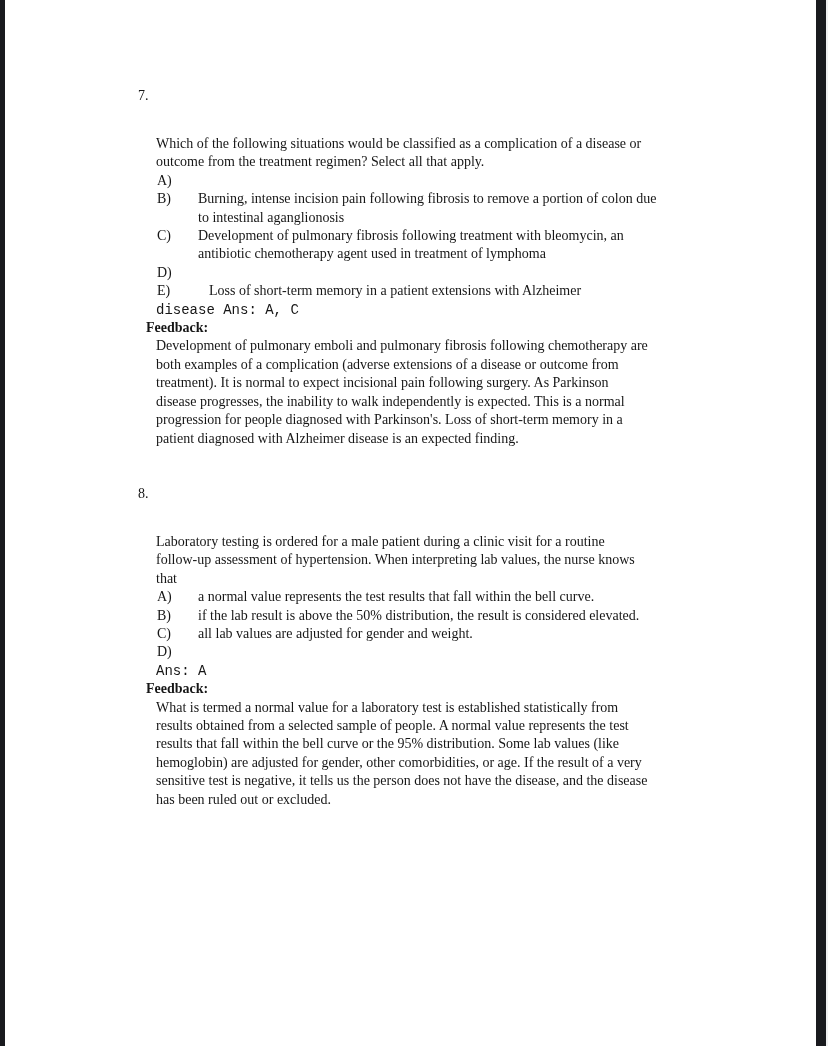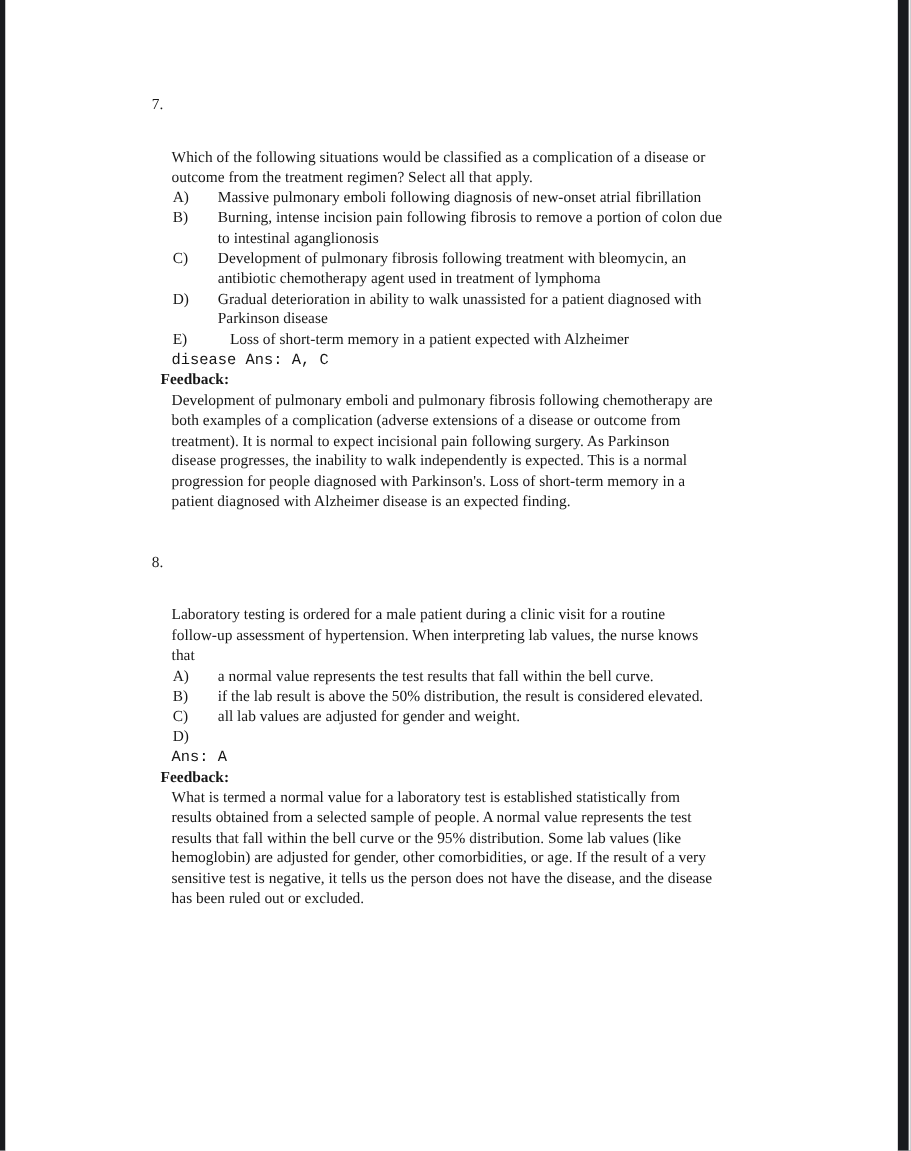--- a/index.html
+++ b/index.html
@@ -105,40 +105,37 @@
 <div class="paper" style="background: rgb(255, 255, 255);">
   <div class="content">
       <section class="question-block">
         <div class="qrow">
           <span class="qnum">7.</span>
           <div class="stem">Which of the following situations would be classified as a complication of a disease or
 outcome from the treatment regimen? Select all that apply.</div>
         </div>
         <div class="opt">
           <span class="opt-letter">A)</span>
-          <div class="opt-text">Massive pulmonary emboli following diagnosis of new-onset atrial fibrillation</div>
         </div>
         <div class="opt">
           <span class="opt-letter">B)</span>
           <div class="opt-text">Burning, intense incision pain following fibrosis to remove a portion of colon due
 to intestinal aganglionosis</div>
         </div>
         <div class="opt">
           <span class="opt-letter">C)</span>
           <div class="opt-text">Development of pulmonary fibrosis following treatment with bleomycin, an
 antibiotic chemotherapy agent used in treatment of lymphoma</div>
         </div>
         <div class="opt">
           <span class="opt-letter">D)</span>
-          <div class="opt-text">Gradual deterioration in ability to walk unassisted for a patient diagnosed with
-Parkinson disease</div>
         </div>
         <div class="opt">
           <span class="opt-letter">E)</span>
-          <div class="opt-text extra-indent">Loss of short-term memory in a patient expected with Alzheimer</div>
+          <div class="opt-text extra-indent">Loss of short-term memory in a patient extensions with Alzheimer</div>
         </div>
         <div class="trail-line">disease Ans: A, C</div>
         <div class="fb-label">Feedback:</div>
         <div class="fb-text">Development of pulmonary emboli and pulmonary fibrosis following chemotherapy are
 both examples of a complication (adverse extensions of a disease or outcome from
 treatment). It is normal to expect incisional pain following surgery. As Parkinson
 disease progresses, the inability to walk independently is expected. This is a normal
 progression for people diagnosed with Parkinson's. Loss of short-term memory in a
 patient diagnosed with Alzheimer disease is an expected finding.</div>
       </section>

